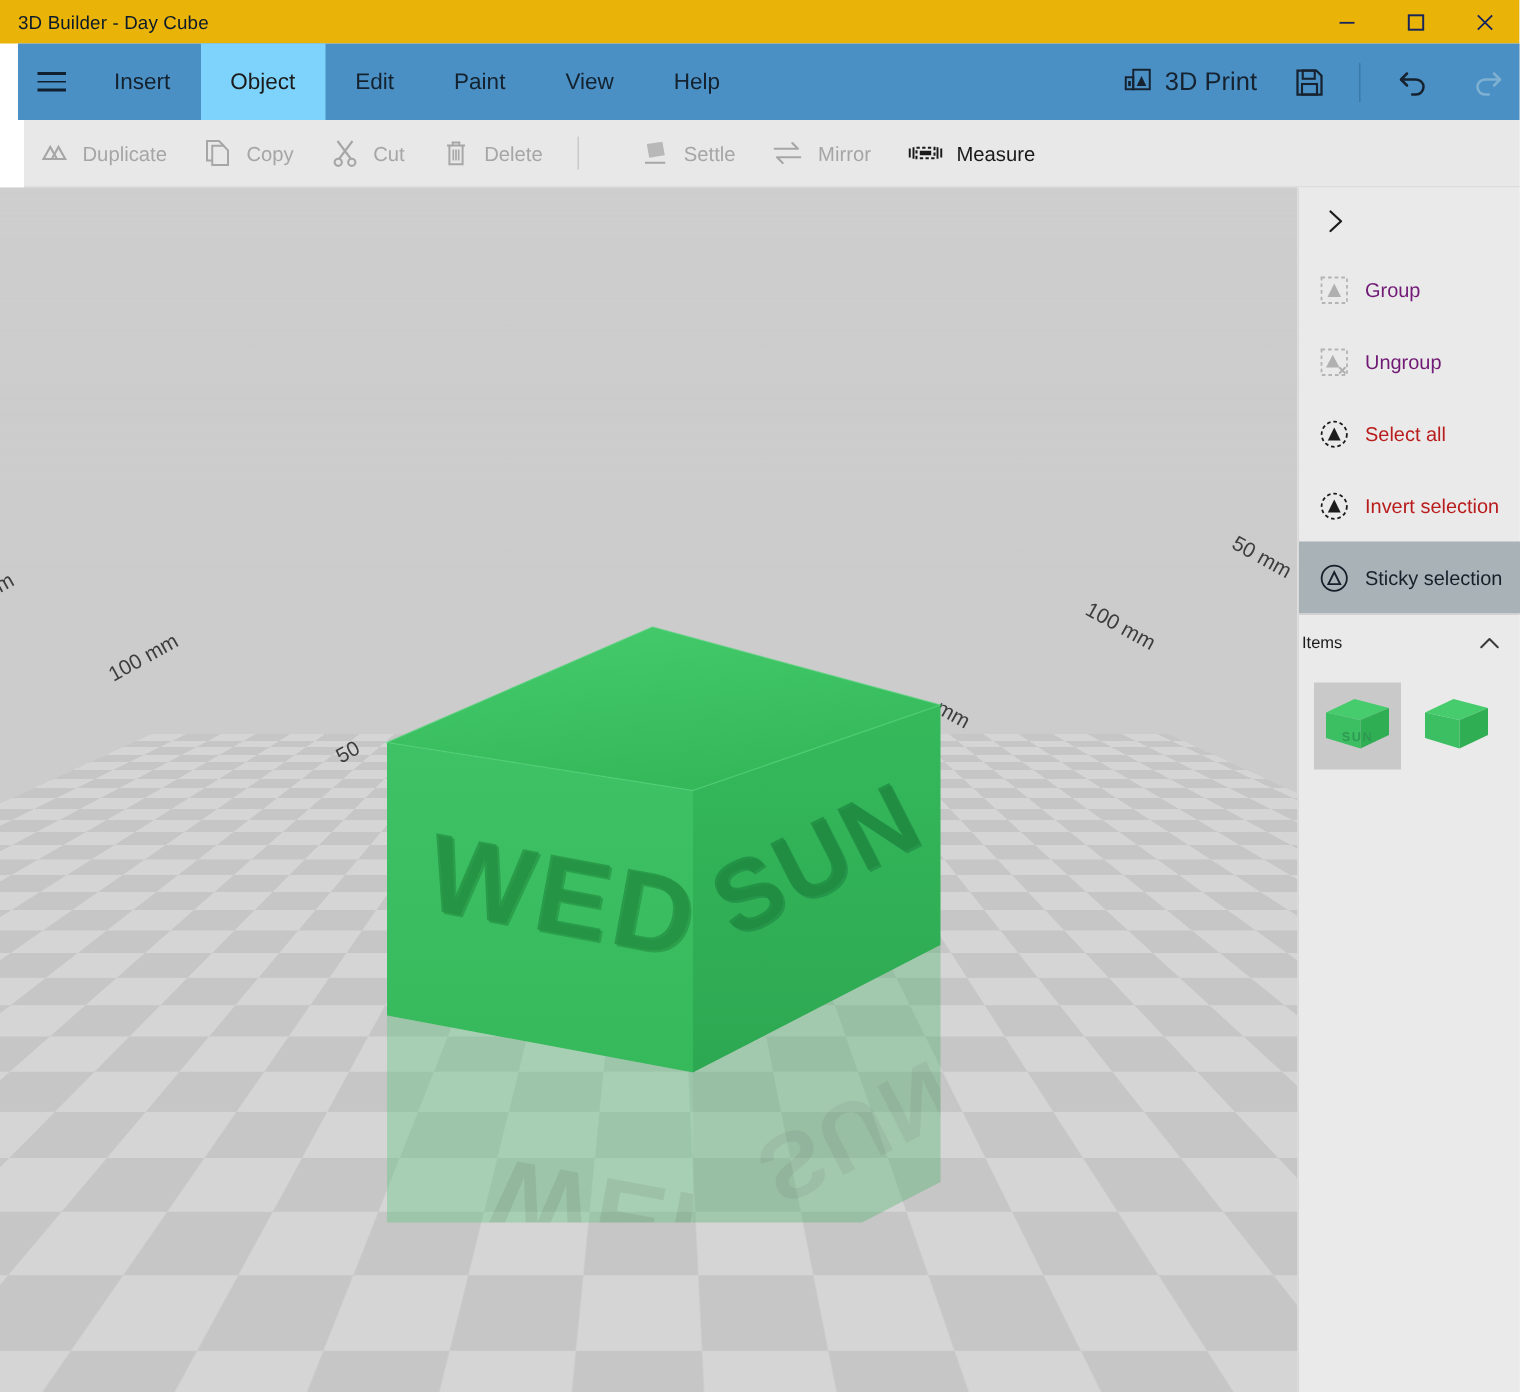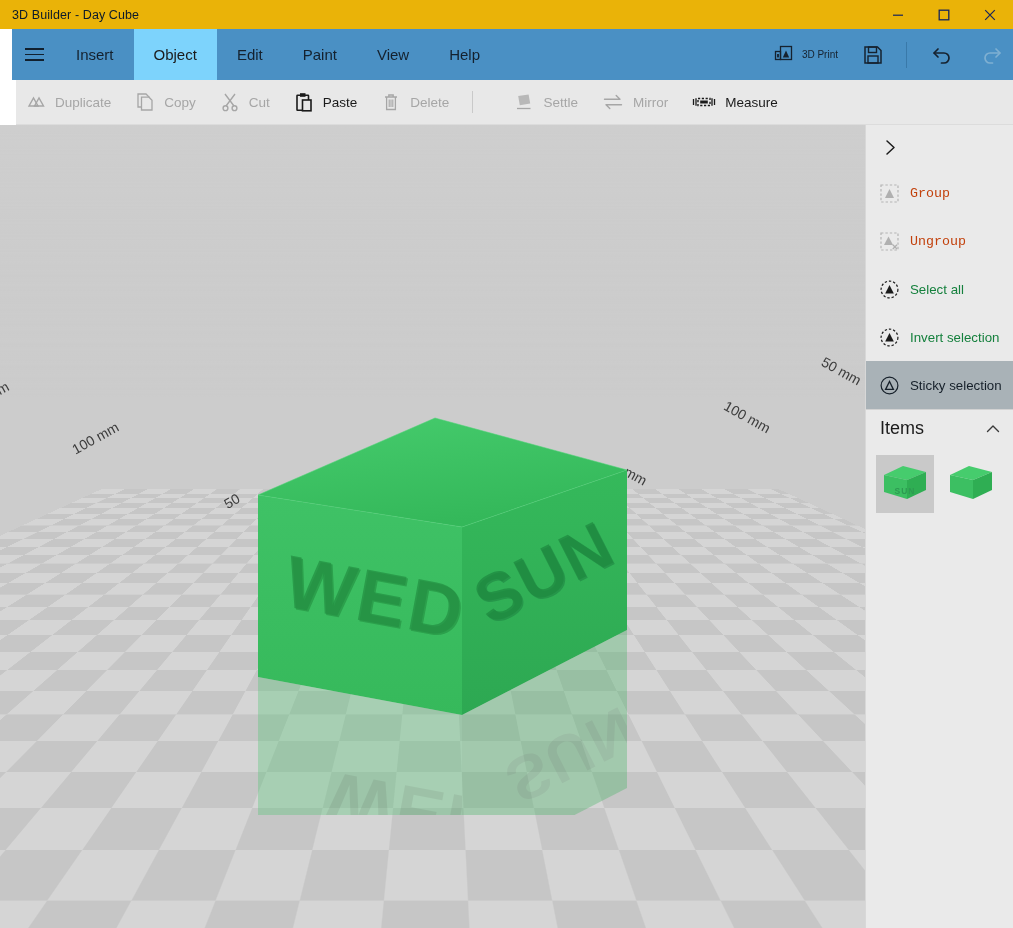--- a/index.html
+++ b/index.html
@@ -39,21 +39,21 @@
   }
   .hamburger span { display: block; width: 19px; height: 1.6px; background: #11202e; }
   .menu-item {
     padding: 0 20px; display: flex; align-items: center; justify-content: center;
     font-size: 15px; color: #14212e; cursor: default; white-space: nowrap;
   }
   .menu-item.active { background: #7dd3fc; color: #1b1b1b; }
   .menu-right { margin-left: auto; display: flex; align-items: center; padding-right: 8px; }
   .menu-tool {
     display: flex; align-items: center; gap: 9px; padding: 0 12px; height: 51px;
-    font-size: 10px; color: #16222f; cursor: default;
+    font-size: 17px; color: #16222f; cursor: default;
   }
   .menu-sep { width: 1px; height: 26px; background: #2f6a97; margin: 0 10px; opacity: .6; }
   .icon-btn { display: flex; align-items: center; justify-content: center; padding: 0 13px; height: 51px; cursor: default; }
 
   
   .toolbar {
     position: absolute; left: 16px; top: 80px; width: 1013px; height: 45px;
     background: #e8e8e8; display: flex; align-items: center;
     border-bottom: 1px solid #dcdcdc;
   }
@@ -106,27 +106,27 @@
     position: absolute; left: 865px; top: 125px; width: 148px; height: 803px;
     background: #eaeaea; border-left: 1px solid #d8d8d8;
   }
   .panel-expand {
     height: 44px; display: flex; align-items: center; padding-left: 16px; cursor: default;
   }
   .panel-item {
     height: 48px; display: flex; align-items: center; gap: 11px; padding-left: 14px; cursor: default;
     font-size: 13.3px; white-space: nowrap;
   }
-  .panel-item.enabled { color: #15803d; }
-  .panel-item.disabled { color: #c2410c; font-family: Liberation Mono, monospace; }
+  .panel-item.enabled { color: #b91c1c; }
+  .panel-item.disabled { color: #701a75; }
   .panel-item.selected { background: #a9b2b7; color: #16202a; width: 153px; }
   .panel-item svg { display: block; flex: none; }
   .items-header {
     height: 38px; display: flex; align-items: center; justify-content: space-between;
-    padding: 0 12px 0 14px; font-size: 18px; color: #1b1b1b; cursor: default;
+    padding: 0 12px 0 2px; font-size: 11px; color: #1b1b1b; cursor: default;
     border-top: 1px solid #d2d2d2;
   }
   .items-grid { display: flex; gap: 8px; padding: 8px 0 0 10px; }
   .thumb {
     width: 58px; height: 58px; display: flex; align-items: center; justify-content: center;
     cursor: default; position: relative;
   }
   .thumb.selected { background: #c9c9c9; }
   .thumb-cube { position: relative; width: 44px; height: 38px; }
   .thumb-label {
@@ -226,28 +226,20 @@
 
     <div class="tool disabled">
       <svg width="20" height="20" viewBox="0 0 20 20">
         <path d="M5 2 L14 14 M15 2 L6 14" stroke="#a6a6a6" stroke-width="1.4" fill="none"></path>
         <circle cx="5.5" cy="16.2" r="2.4" fill="none" stroke="#a6a6a6" stroke-width="1.4"></circle>
         <circle cx="14.5" cy="16.2" r="2.4" fill="none" stroke="#a6a6a6" stroke-width="1.4"></circle>
       </svg>
       <span>Cut</span>
     </div>
 
-    <div class="tool enabled">
-      <svg width="20" height="20" viewBox="0 0 20 20">
-        <rect x="3" y="3.2" width="11.5" height="15" rx="0.5" fill="none" stroke="#1a1a1a" stroke-width="1.6"></rect>
-        <rect x="6" y="1.2" width="5.5" height="3.6" fill="#1a1a1a"></rect>
-        <rect x="8.5" y="8" width="8.5" height="10.8" fill="#e8e8e8" stroke="#1a1a1a" stroke-width="1.6"></rect>
-      </svg>
-      <span>Paste</span>
-    </div>
 
     <div class="tool disabled">
       <svg width="20" height="20" viewBox="0 0 20 20">
         <path d="M4 5 H16 M5.6 5 V17.5 H14.4 V5 M7.8 5 V3 H12.2 V5" fill="none" stroke="#a6a6a6" stroke-width="1.3"></path>
         <path d="M8.2 7.6 V15 M10 7.6 V15 M11.8 7.6 V15" stroke="#a6a6a6" stroke-width="1.1"></path>
       </svg>
       <span>Delete</span>
     </div>
 
     <div class="tool-sep"></div>

